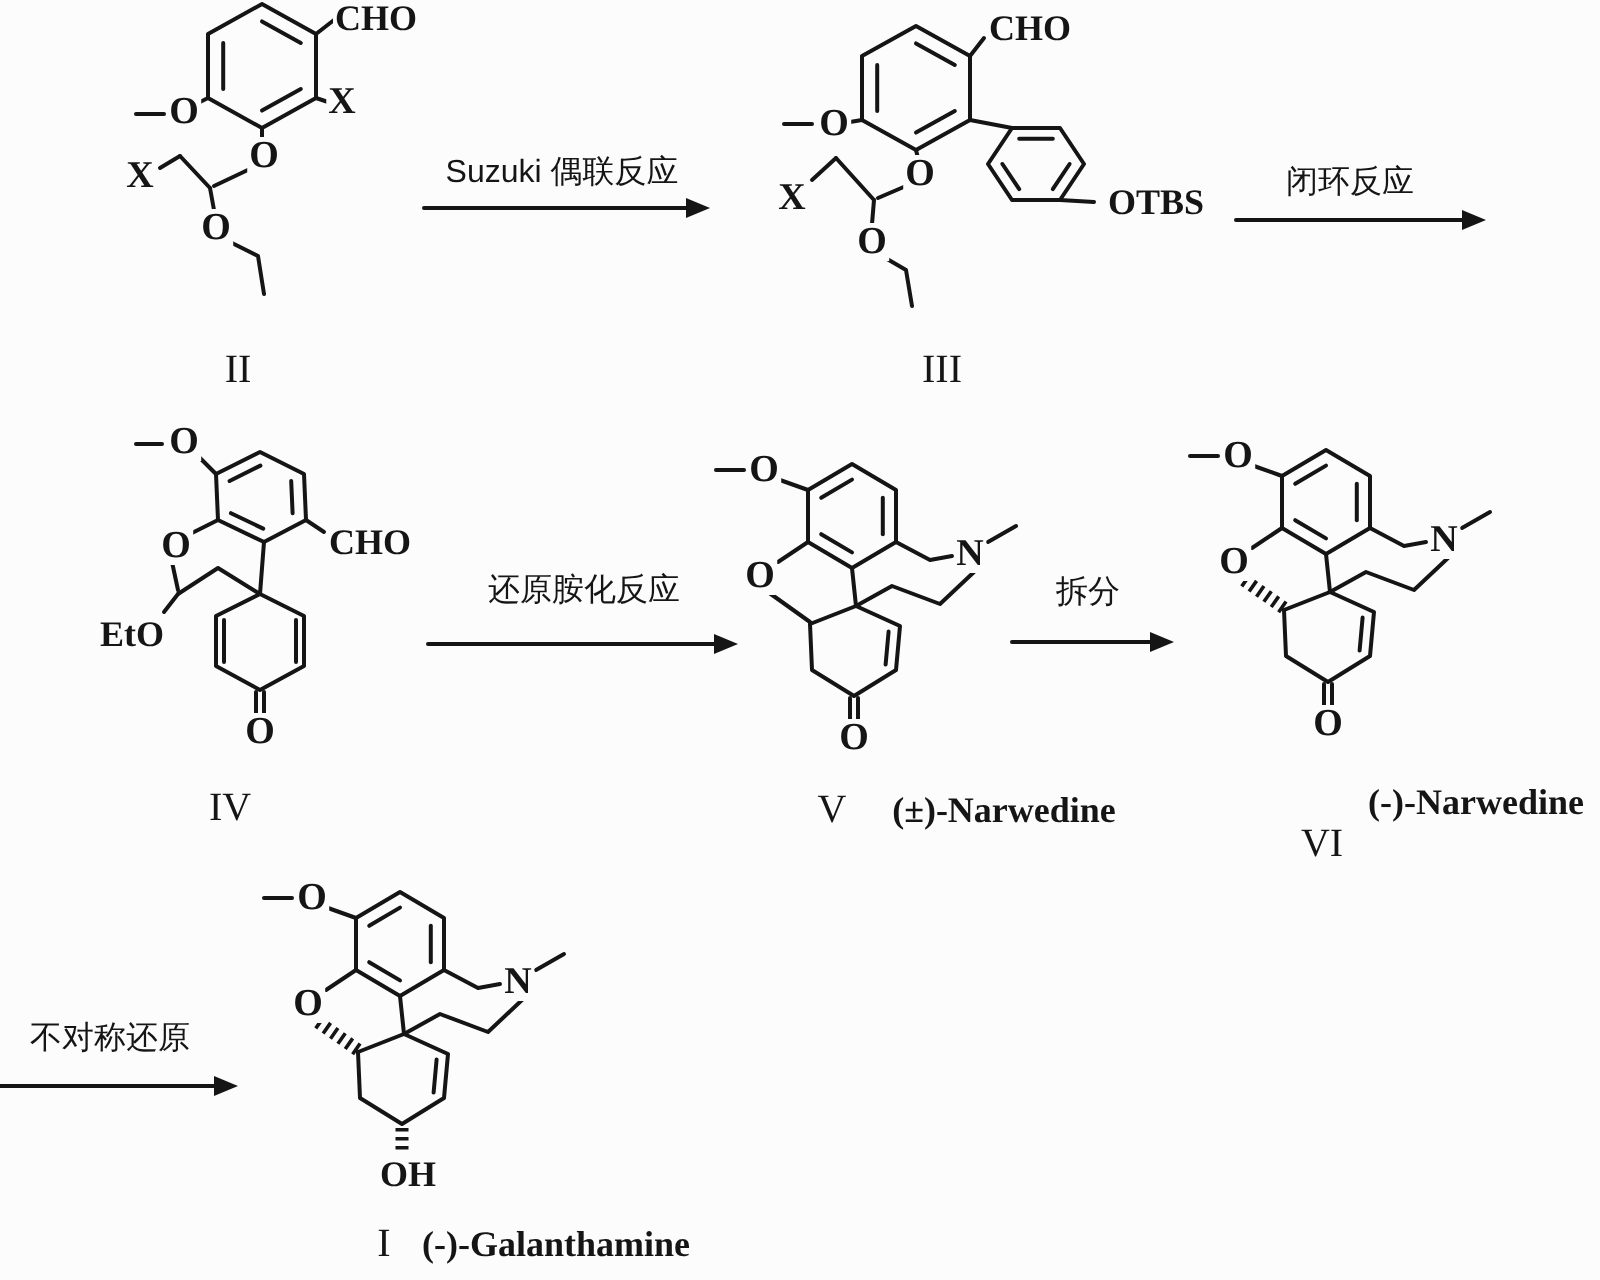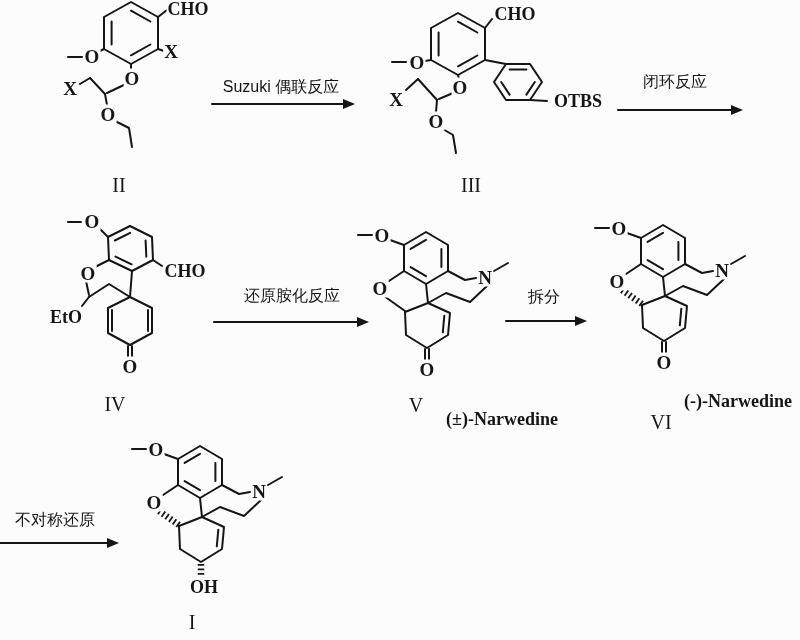--- a/index.html
+++ b/index.html
@@ -189,34 +189,35 @@
 <span class="lbl atom" style="left:88px;top:273px">O</span>
 <span class="lbl frag" style="left:66px;top:317px">EtO</span>
 <span class="lbl atom" style="left:130px;top:366px">O</span>
 <span class="lbl cap" style="left:115px;top:404px">IV</span>
 
 <span class="lbl atom" style="left:382px;top:235px">O</span>
 <span class="lbl atom" style="left:380px;top:288px">O</span>
 <span class="lbl atom" style="left:485px;top:277px">N</span>
 <span class="lbl atom" style="left:427px;top:369px">O</span>
 <span class="lbl cap" style="left:416px;top:405px">V</span>
-<span class="lbl capname" style="left:502px;top:419px">(±)-Narwedine</span>
+<span class="lbl capname" style="left:502px;top:405px">(±)-Narwedine</span>
 
 <span class="lbl atom" style="left:619px;top:228px">O</span>
 <span class="lbl atom" style="left:617px;top:281px">O</span>
 <span class="lbl atom" style="left:722px;top:270px">N</span>
 <span class="lbl atom" style="left:664px;top:362px">O</span>
 <span class="lbl cap" style="left:661px;top:422px">VI</span>
 <span class="lbl capname" style="left:738px;top:401px">(-)-Narwedine</span>
 
 <span class="lbl atom" style="left:156px;top:449px">O</span>
 <span class="lbl atom" style="left:154px;top:502px">O</span>
 <span class="lbl atom" style="left:259px;top:491px">N</span>
 <span class="lbl frag" style="left:204px;top:587px">OH</span>
 <span class="lbl cap" style="left:192px;top:622px">I</span>
+<span class="lbl capname" style="left:278px;top:622px">(-)-Galanthamine</span>
 
 <span class="lbl rxn" style="left:281px;top:87px">Suzuki 偶联反应</span>
-<span class="lbl rxn" style="left:675px;top:82px">闭环反应</span>
+<span class="lbl rxn" style="left:675px;top:92px">闭环反应</span>
 <span class="lbl rxn" style="left:292px;top:296px">还原胺化反应</span>
 <span class="lbl rxn" style="left:544px;top:297px">拆分</span>
 <span class="lbl rxn" style="left:55px;top:520px">不对称还原</span>
 
 </div>
 
 </body></html>

